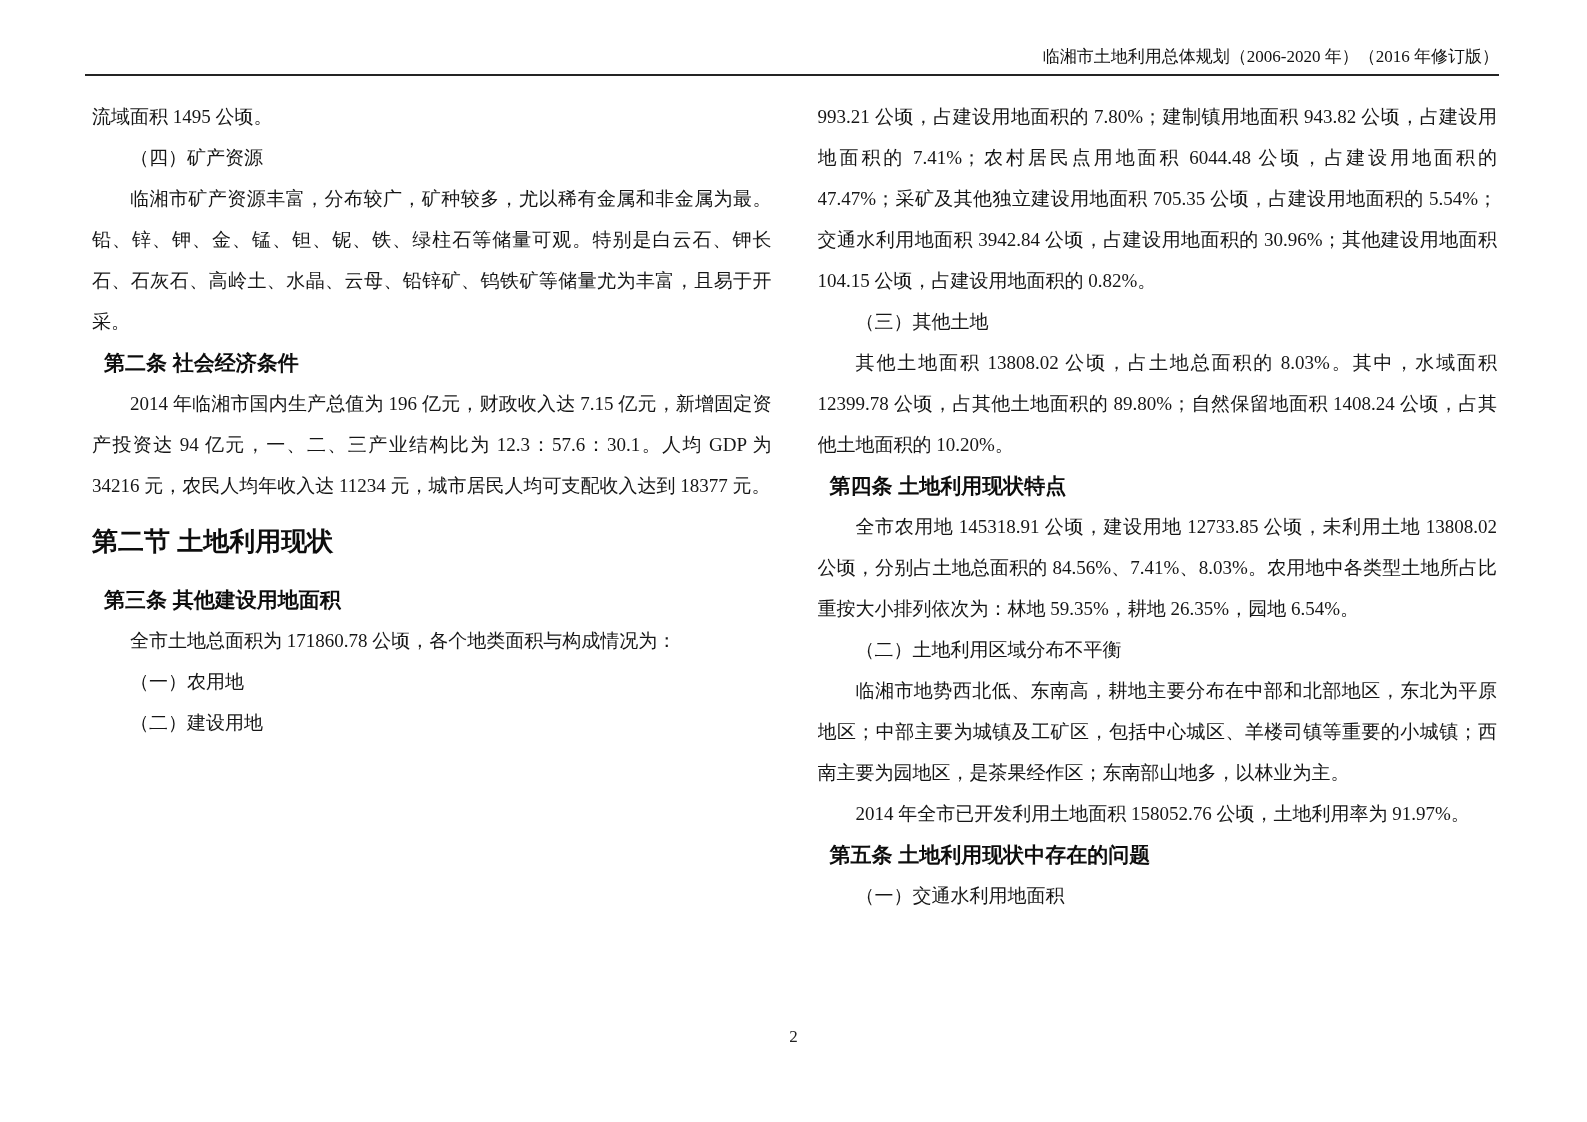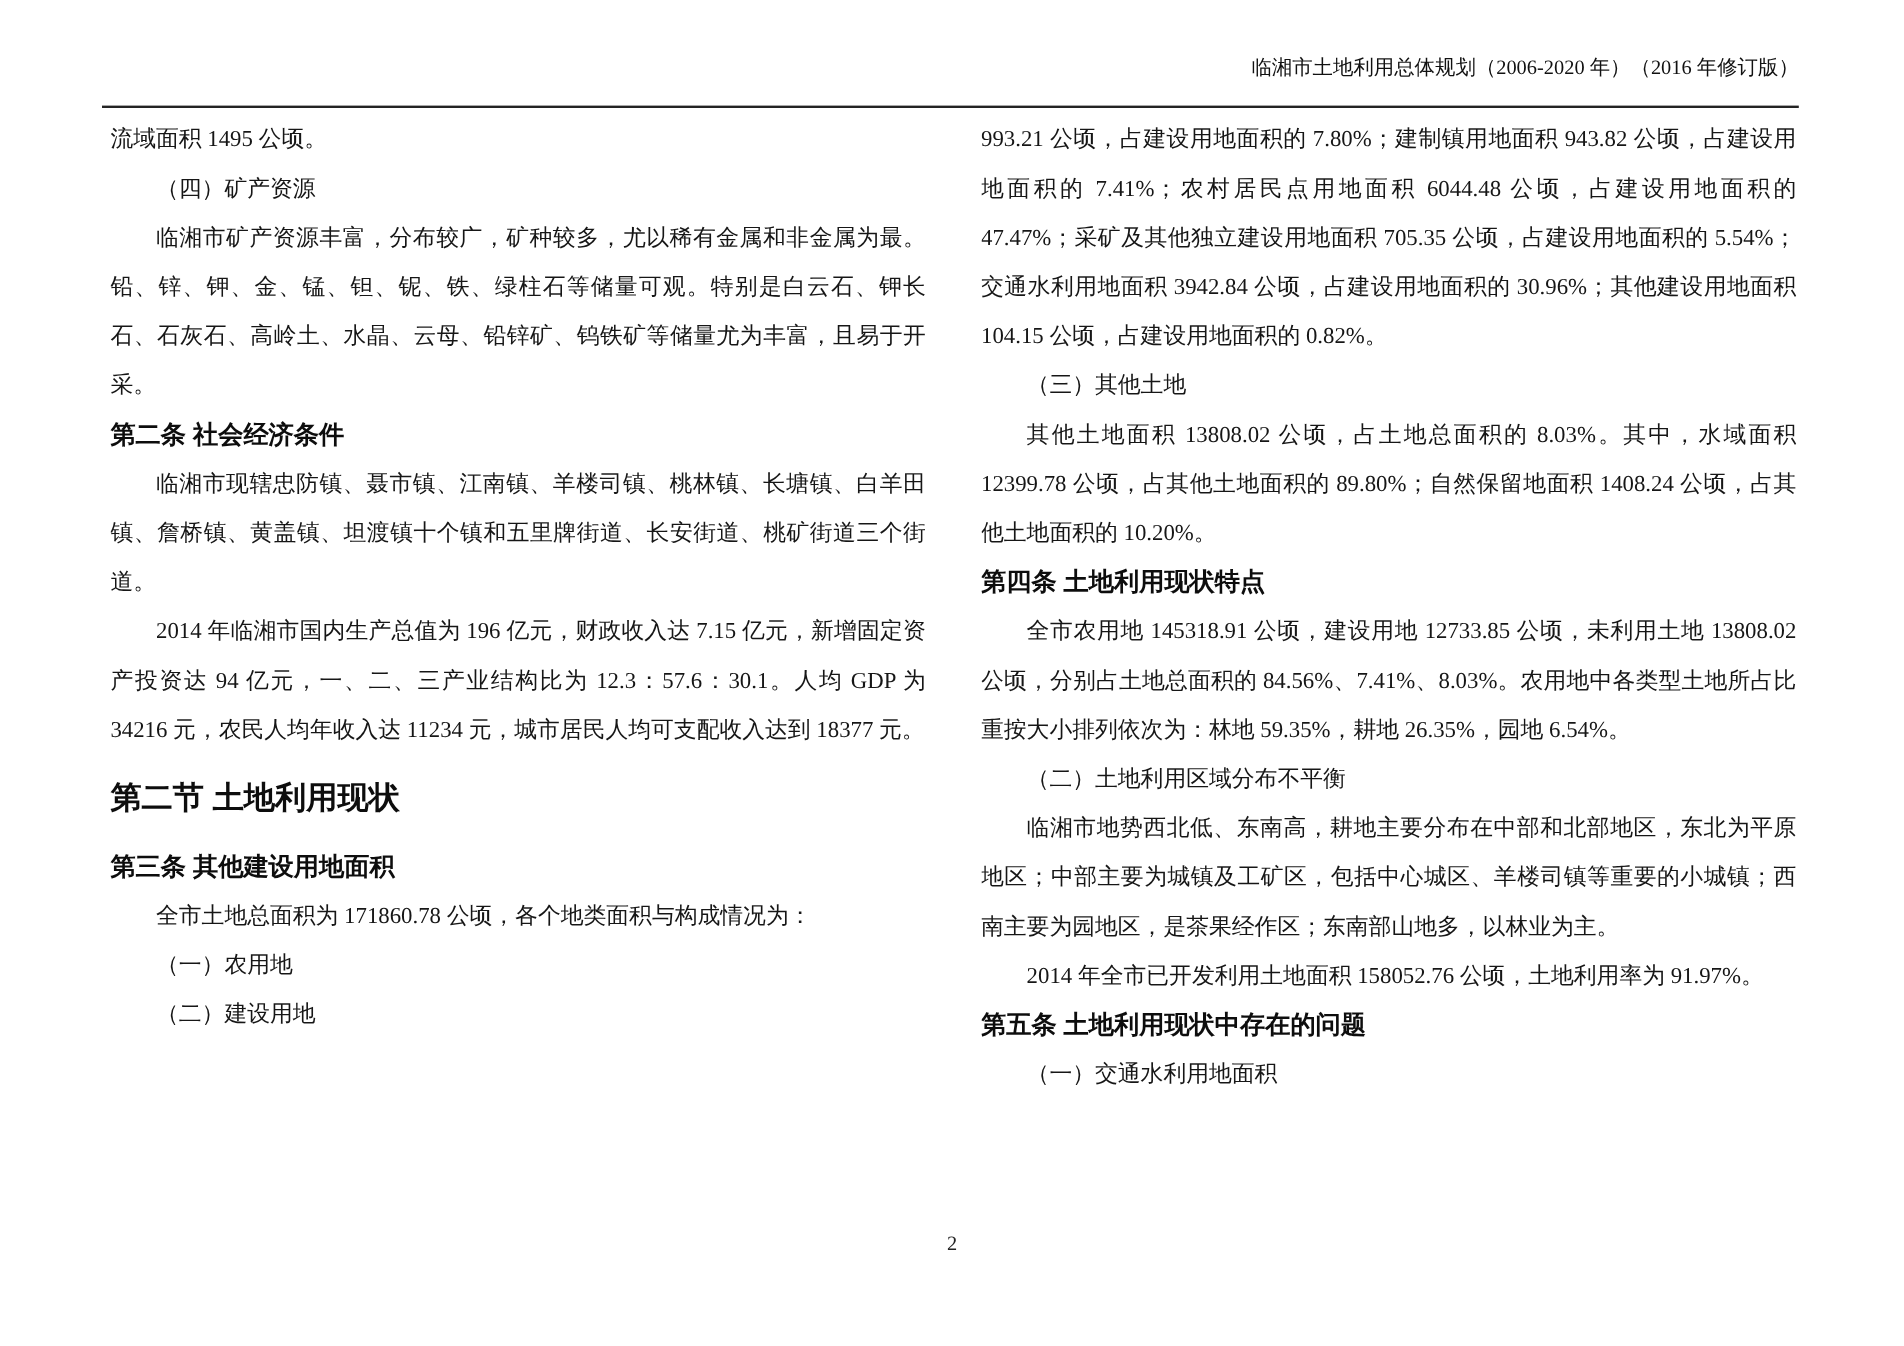--- a/index.html
+++ b/index.html
@@ -14,21 +14,21 @@
     overflow: hidden;
   }
   .running-header {
     position: absolute;
     top: 46px;
     left: 85px;
     right: 88px;
     text-align: right;
     font-size: 17px;
     line-height: 22px;
-    padding-bottom: 20px;
+    padding-bottom: 6px;
     border-bottom: 2px solid #242424;
     color: #111;
   }
   .content {
     position: absolute;
     top: 96px;
     left: 92px;
     right: 90px;
     bottom: 90px;
     display: flex;
@@ -49,20 +49,21 @@
   }
   .para { text-indent: 2em; }
   .para-cont { text-indent: 0; }
   .h-article {
     font-size: 21px;
     line-height: 41px;
     font-weight: bold;
     font-family: "Liberation Sans", "DejaVu Sans", sans-serif;
     color: #0d0d0d;
     text-align: left;
+    margin-left: 12px;
   }
   .h-section {
     font-size: 26px;
     line-height: 45px;
     font-weight: bold;
     font-family: "Liberation Sans", "DejaVu Sans", sans-serif;
     text-align: left;
     color: #0d0d0d;
     margin: 13px 0 15px 0;
   }
@@ -86,21 +87,20 @@
     <span>临湘市土地利用总体规划（2006-2020 年）（2016 年修订版）</span>
   </div>
 
   <div class="content">
 
     <div class="column">
       <p class="para-cont">流域面积 1495 公顷。</p>
       <p class="para">（四）矿产资源</p>
       <p class="para">临湘市矿产资源丰富，分布较广，矿种较多，尤以稀有金属和非金属为最。铅、锌、钾、金、锰、钽、铌、铁、绿柱石等储量可观。特别是白云石、钾长石、石灰石、高岭土、水晶、云母、铅锌矿、钨铁矿等储量尤为丰富，且易于开采。</p>
       <h3 class="h-article">第二条 社会经济条件</h3>
-      <p class="para">临湘市现辖忠防镇、聂市镇、江南镇、羊楼司镇、桃林镇、长塘镇、白羊田镇、詹桥镇、黄盖镇、坦渡镇十个镇和五里牌街道、长安街道、桃矿街道三个街道。</p>
       <p class="para">2014 年临湘市国内生产总值为 196 亿元，财政收入达 7.15 亿元，新增固定资产投资达 94 亿元，一、二、三产业结构比为 12.3：57.6：30.1。人均 GDP 为 34216 元，农民人均年收入达 11234 元，城市居民人均可支配收入达到 18377 元。</p>
       <h2 class="h-section">第二节 土地利用现状</h2>
       <h3 class="h-article">第三条 其他建设用地面积</h3>
       <p class="para">全市土地总面积为 171860.78 公顷，各个地类面积与构成情况为：</p>
       <p class="para">（一）农用地</p>
       <p class="para">（二）建设用地</p>
 
     </div>
 
     <div class="column">

